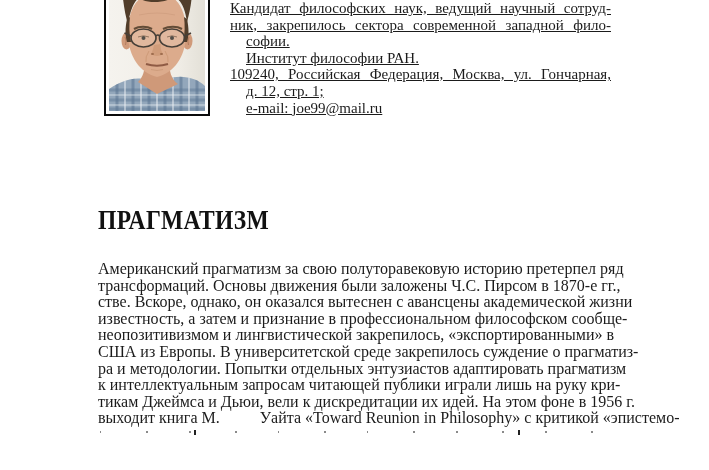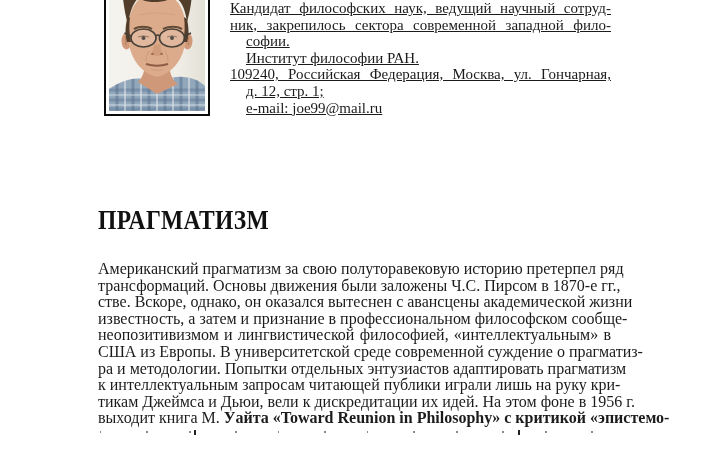--- a/index.html
+++ b/index.html
@@ -79,21 +79,21 @@
   
   .article-body {
     position: absolute;
     left: 98px;
     top: 261px;
     width: 513px;
     font-size: 16px;
     line-height: 16.6px;
   }
   .article-body .line { width: 513px; }
-  .bold { font-weight: bold; }
+  .bold { font-weight: normal; margin-left: 36px; }
   
   .clipped-line {
     position: relative;
     margin-top: 3px;
     height: 5px;
     width: 505px;
     overflow: hidden;
   }
   .clipped-line .specks {
     position: absolute;
@@ -214,22 +214,22 @@
     <span class="line l">e-mail: joe99@mail.ru</span>
   </div>
 
   <h1 class="article-title">ПРАГМАТИЗМ</h1>
 
   <div class="article-body">
     <span class="line j">Американский прагматизм за свою полуторавековую историю претерпел ряд</span>
     <span class="line j">трансформаций. Основы движения были заложены Ч.С. Пирсом в 1870-е гг.,</span>
     <span class="line j">стве. Вскоре, однако, он оказался вытеснен с авансцены академической жизни</span>
     <span class="line j">известность, а затем и признание в профессиональном философском сообще-</span>
-    <span class="line j">неопозитивизмом и лингвистической философией, «интеллектуальным» в</span>
-    <span class="line j">США из Европы. В университетской среде современной суждение о прагматиз-</span>
+    <span class="line j">неопозитивизмом и лингвистической закрепилось, «экспортированными» в</span>
+    <span class="line j">США из Европы. В университетской среде закрепилось суждение о прагматиз-</span>
     <span class="line j">ра и методологии. Попытки отдельных энтузиастов адаптировать прагматизм</span>
     <span class="line j">к интеллектуальным запросам читающей публики играли лишь на руку кри-</span>
     <span class="line j">тикам Джеймса и Дьюи, вели к дискредитации их идей. На этом фоне в 1956 г.</span>
     <span class="line j"><span>выходит книга М. </span><span class="bold">Уайта «Toward Reunion in Philosophy» с критикой «эпистемо-</span></span>
     <div class="clipped-line">
       <div class="specks"></div>
       <span class="tick t1"></span>
       <span class="tick t2"></span>
     </div>
   </div>

